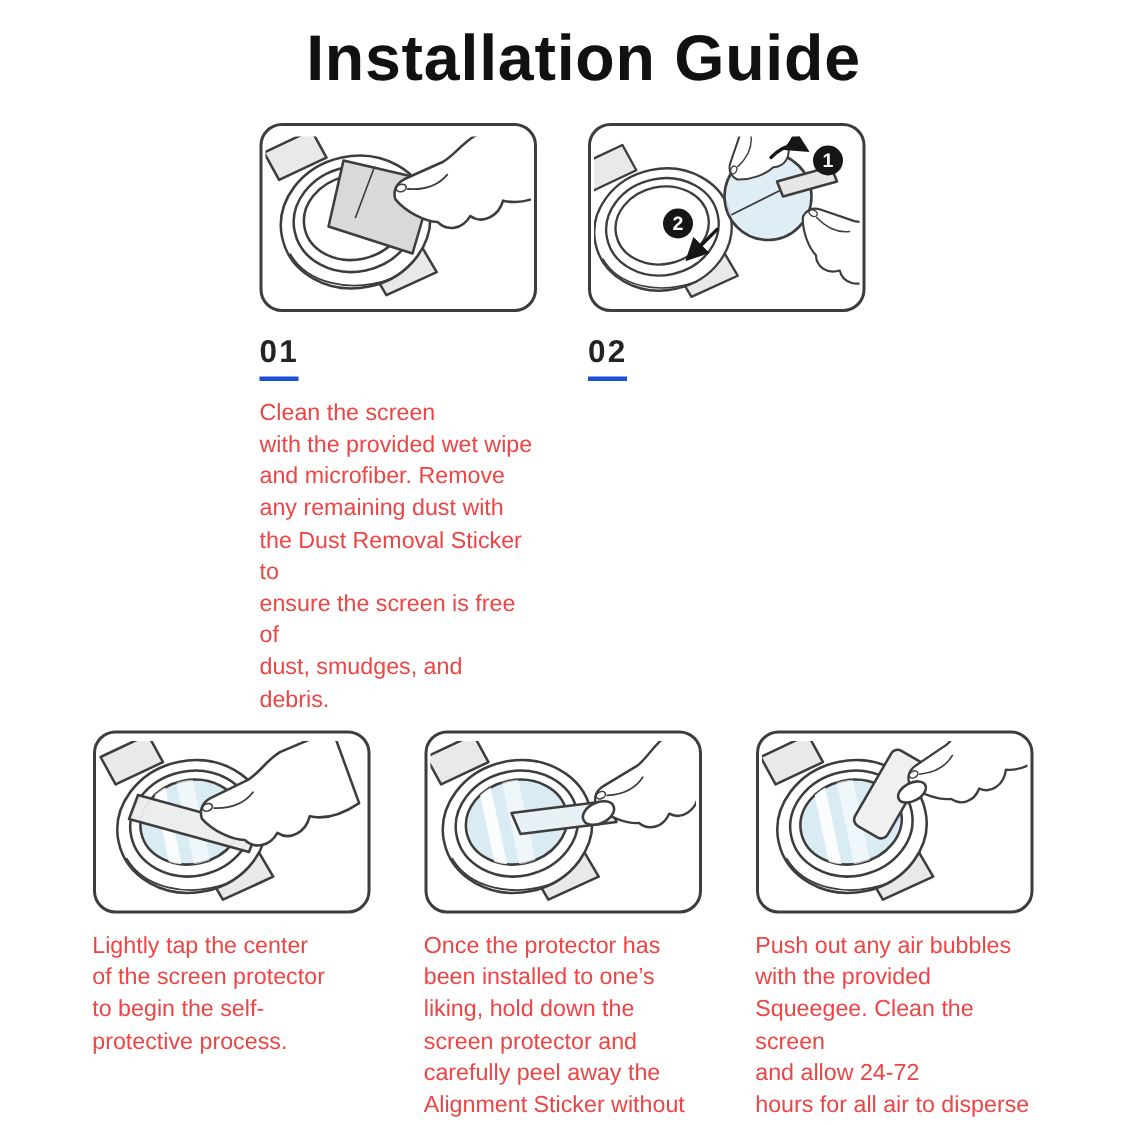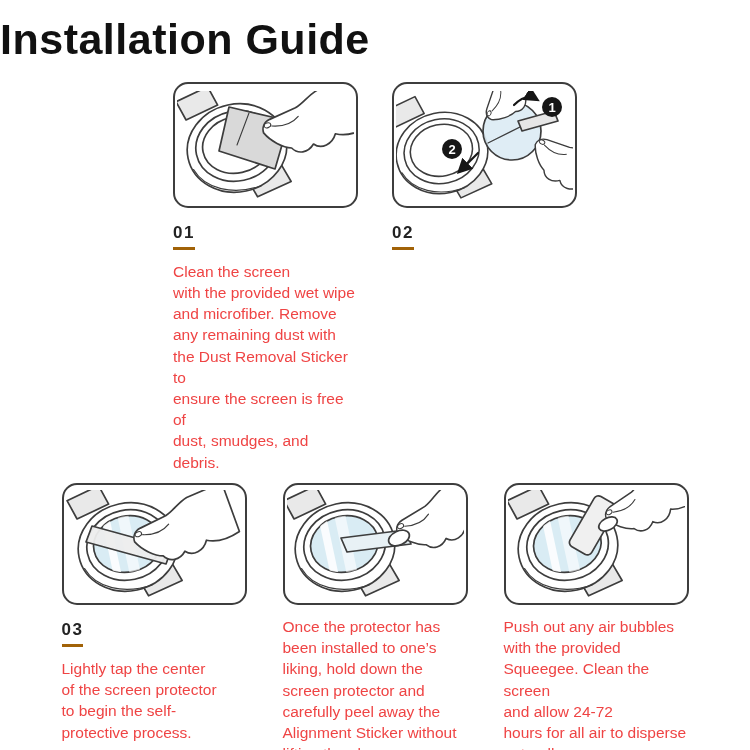--- a/index.html
+++ b/index.html
@@ -4,38 +4,38 @@
 <style>
   * { box-sizing: border-box; }
   html, body {
     width: 750px; height: 750px; margin: 0; padding: 0;
     background: #ffffff; color: #232323;
     font-family: "Liberation Sans", "DejaVu Sans", sans-serif;
     overflow: hidden;
   }
   .page { width: 750px; height: 750px; }
   .title {
-    text-align: left; font-size: 43px; font-weight: 700;
-    line-height: 1.2; margin: 14px 0 0; letter-spacing: .5px; color: #111;
+    text-align: center; font-size: 43px; font-weight: 700;
+    line-height: 1.2; margin: 14px 0 0; letter-spacing: .5px; color: #111; padding-left: 28px;
   }
   .row { display: flex; justify-content: center; }
   .row-1 { gap: 34px; margin-top: 16px; }
   .row-2 { gap: 36px; margin-top: 10px; }
   .step { width: 185px; }
   .illus-box {
     width: 185px; border: 2px solid #3d3d3d; border-radius: 15px;
     display: flex; align-items: center; justify-content: center;
     overflow: hidden; background: #fff;
   }
   .row-1 .illus-box { height: 126px; }
   .row-2 .illus-box { height: 122px; }
   .step-num {
-    display: inline-block; font-size: 17px; font-weight: 700;
+    display: inline-block; font-size: 21px; font-weight: 700;
     letter-spacing: 1.5px; padding-bottom: 4px;
-    border-bottom: 3px solid #a16207; margin-top: 15px; color: #232323;
+    border-bottom: 3px solid #1d4ed8; margin-top: 15px; color: #232323;
   }
   .step-desc {
     font-size: 15.5px; line-height: 1.37; margin: 11px 0 0;
     white-space: pre-line; color: #ef4444;
   }
   svg.illus { display: block; }
   svg.illus text { font-family: "Liberation Sans", "DejaVu Sans", sans-serif; }
   .defs-holder { position: absolute; width: 0; height: 0; }
 </style>
 </head>
@@ -137,23 +137,20 @@
     <section class="step">
       <div class="illus-box">
         <svg class="illus" width="177" height="108" viewBox="0 0 177 108">
           <g stroke="#3d3d3d" stroke-width="1.7" stroke-linejoin="round" stroke-linecap="round" fill="none">
             <use href="#sym-watch" transform="translate(62,57)" style="--screen:#d9ecf4;--stripe:#ffffff"></use>
             <path d="M26 36 L106 58 L100 74 L20 52 Z" fill="#ededed" fill-opacity="0.95"></path>
             <use href="#sym-hand" transform="translate(68,50) rotate(-20)"></use>
           </g>
         </svg>
       </div>
-      <div>
-        <span class="step-num">03</span>
-      </div>
       <p class="step-desc">Lightly tap the center
 of the screen protector
 to begin the self-
 protective process.</p>
     </section>
 
     <section class="step">
       <div class="illus-box">
         <svg class="illus" width="177" height="108" viewBox="0 0 177 108">
           <g stroke="#3d3d3d" stroke-width="1.7" stroke-linejoin="round" stroke-linecap="round" fill="none">

